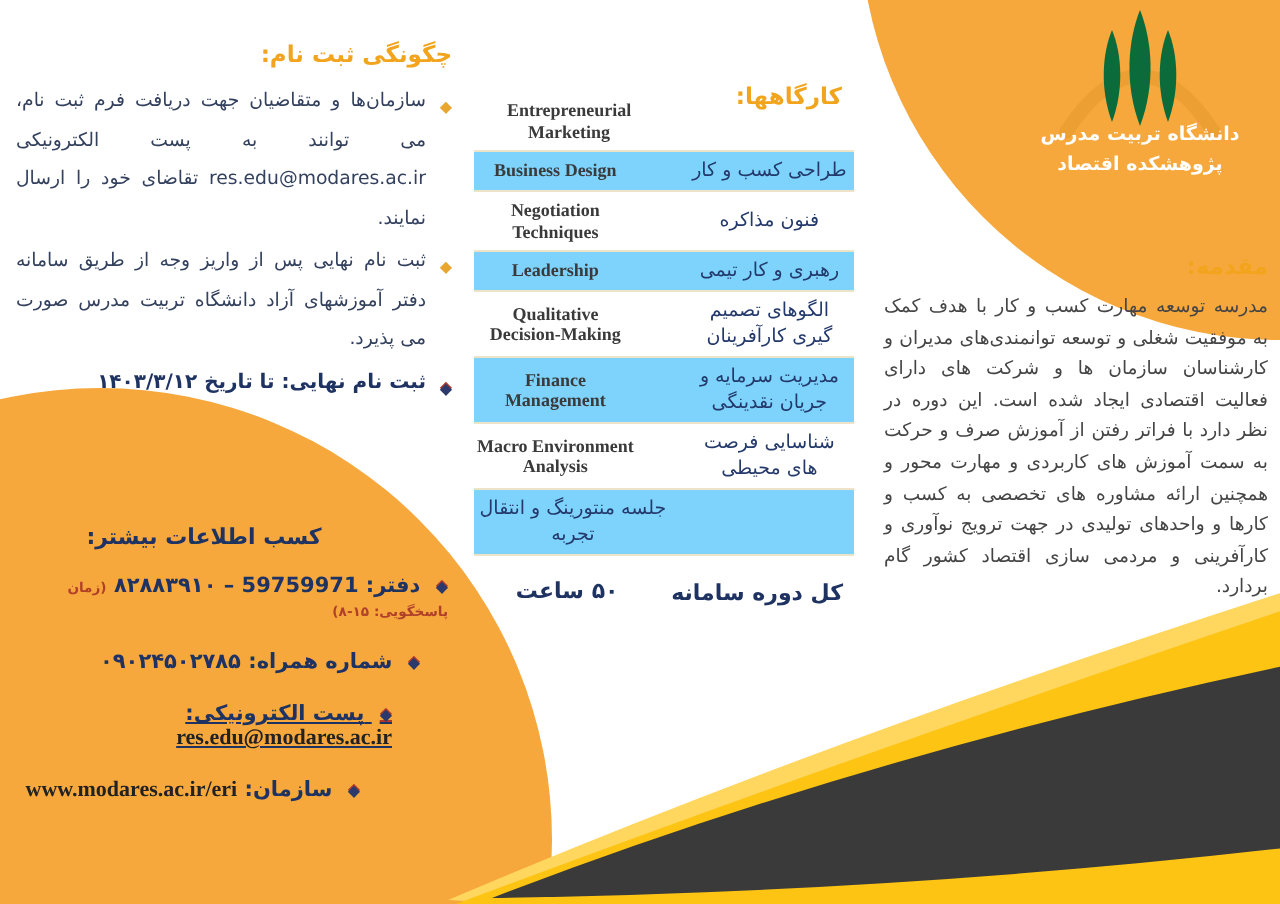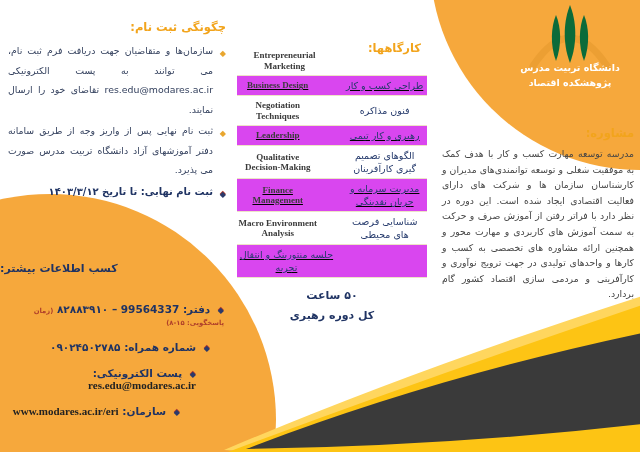--- a/index.html
+++ b/index.html
@@ -21,39 +21,39 @@
   .reg-item{position:relative;padding-right:13px;margin-bottom:2px;
     font-size:9.4px;line-height:19.5px;color:#34415E;text-align:justify;}
   .reg-item .bullet{position:absolute;right:0;top:3px;font-size:8px;}
   .b-gold{color:#E8A62F;}
   .b-navy{color:#2C3A6B;text-shadow:0 -1px 0 #b23a2b;}
   .reg-item.bold-line{font-weight:bold;color:#1F3363;font-size:10px;text-align:right;}
 
   
   .contact{position:absolute;left:0;top:262px;width:234px;direction:rtl;color:#1F3363;}
   .contact-head{font-weight:bold;font-size:11px;padding-left:0;padding-right:30px;
-    text-align:left;margin-bottom:28px;}
+    text-align:center;margin-bottom:12px;}
   .c-line{position:relative;font-weight:bold;font-size:10.5px;margin-bottom:14px;
     text-align:right;}
   .c-line .bullet{font-size:8px;margin-left:4px;}
   .c-note{font-size:6.8px;color:#B0402A;font-weight:bold;}
   .c-latin{font-family:"Liberation Serif",serif;font-weight:bold;color:#222222;
     font-size:11px;direction:ltr;unicode-bidi:embed;}
-  .p1{padding-right:10px;} .p2{padding-right:24px;} .p3{padding-right:38px;} .p4{padding-right:54px;}
+  .p1{padding-right:10px;} .p2{padding-right:24px;} .p3{padding-right:38px;text-decoration:underline;} .p4{padding-right:54px;}
 
   
   .ws-head{position:absolute;left:237px;top:41px;width:184px;text-align:right;}
   .ws-table{position:absolute;left:237px;top:46px;width:190px;}
   .ws-row{display:flex;align-items:center;border-bottom:1px solid #EDE3C6;gap:24px;}
-  .ws-row.alt{background:#d946ef;text-decoration:underline;}
+  .ws-row.alt{background:#7dd3fc;}
   .cell-en{width:49%;text-align:center;font-family:"Liberation Serif",serif;
     font-weight:bold;font-size:9px;line-height:10.5px;color:#3A3A3A;padding:4px 1px;}
   .cell-fa{width:51%;text-align:center;direction:rtl;font-size:9.5px;line-height:13px;
     color:#24396B;padding:3px 1px;}
-  .ws-total{display:flex;align-items:center;margin-top:9px;flex-direction:column;}
+  .ws-total{display:flex;align-items:center;margin-top:9px;}
   .ws-total .cell-en,.ws-total .cell-fa{font-weight:bold;color:#1F3363;font-size:11px;
     font-family:"DejaVu Sans",sans-serif;border:none;background:none;}
 
   
   .intro-col{position:absolute;left:442px;top:126px;width:192px;}
   .intro-head{text-align:right;margin-bottom:6px;}
   .intro-body{direction:rtl;text-align:justify;font-size:9.3px;line-height:15.6px;
     color:#454545;}
 </style>
 </head>
@@ -104,21 +104,21 @@
       </div>
     </div>
   </div>
 
   <div class="contact">
     <div class="contact-head">کسب اطلاعات بیشتر:</div>
 
     <div class="c-line p1">
       <span class="bullet b-navy">◆</span>
       <span>دفتر:</span>
-      <span>99564337 – ۸۲۸۸۳۹۱۰</span>
+      <span>59759971 – ۸۲۸۸۳۹۱۰</span>
       <span class="c-note">(زمان پاسخگویی: ۱۵-۸)</span>
     </div>
 
     <div class="c-line p2">
       <span class="bullet b-navy">◆</span>
       <span>شماره همراه:</span>
       <span>۰۹۰۲۴۵۰۲۷۸۵</span>
     </div>
 
     <div class="c-line p3">
@@ -162,22 +162,22 @@
     </div>
     <div class="ws-row">
       <div class="cell-en">Macro Environment Analysis</div>
       <div class="cell-fa">شناسایی فرصت های محیطی</div>
     </div>
     <div class="ws-row alt">
       <div class="cell-fa">جلسه منتورینگ و انتقال تجربه</div>
     </div>
     <div class="ws-total">
       <div class="cell-en" dir="rtl">۵۰ ساعت</div>
-      <div class="cell-fa">کل دوره رهبری</div>
+      <div class="cell-fa">کل دوره سامانه</div>
     </div>
   </div>
 
   <div class="intro-col">
-    <div class="orange-head intro-head">مشاوره:</div>
+    <div class="orange-head intro-head">مقدمه:</div>
     <div class="intro-body">مدرسه توسعه مهارت کسب و کار با هدف کمک به موفقیت شغلی و توسعه توانمندی‌های مدیران و کارشناسان سازمان ها و شرکت های دارای فعالیت اقتصادی ایجاد شده است. این دوره در نظر دارد با فراتر رفتن از آموزش صرف و حرکت به سمت آموزش های کاربردی و مهارت محور و همچنین ارائه مشاوره های تخصصی به کسب و کارها و واحدهای تولیدی در جهت ترویج نوآوری و کارآفرینی و مردمی سازی اقتصاد کشور گام بردارد.</div>
   </div>
 
 </div>
 
 </body></html>

